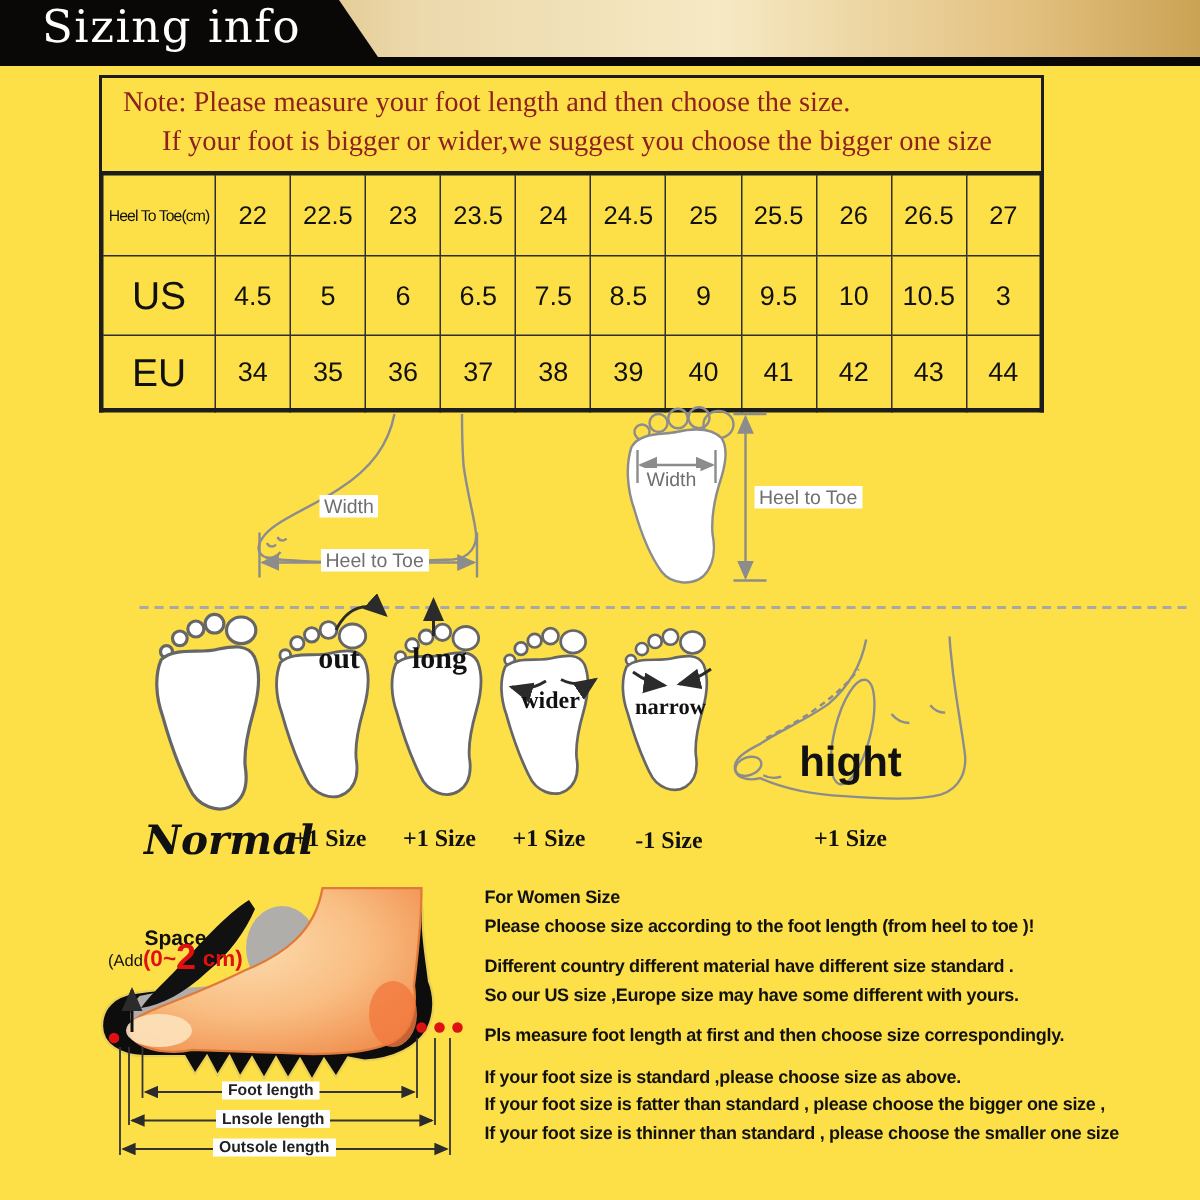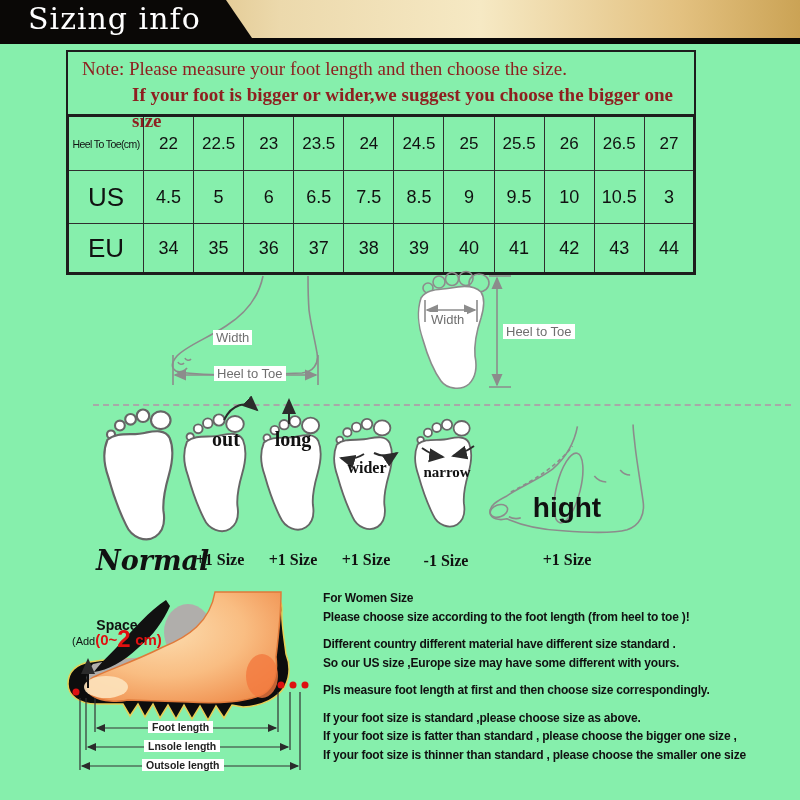--- a/index.html
+++ b/index.html
@@ -1,31 +1,31 @@
 <!DOCTYPE html>
 <html><head>
 <meta charset="utf-8">
 <style>
   html,body{margin:0;padding:0;background:#fff;}
-  #canvas{position:relative;width:800px;height:800px;background:#86efac;overflow:hidden;
+  #canvas{position:relative;width:800px;height:800px;background:#fde047;overflow:hidden;
           font-family:"Liberation Sans",sans-serif;}
   
   .banner{position:absolute;left:0;top:0;width:800px;height:44px;background:#0a0806;}
   .gold{position:absolute;left:0;top:0;width:800px;height:38px;
         background:linear-gradient(90deg,#c79b47 0%,#ecd9ac 35%,#f6e9c4 60%,#e3c180 85%,#cba355 100%);
         clip-path:polygon(226px 0,800px 0,800px 38px,252px 38px);}
   .banner h1{position:absolute;left:28px;top:1px;margin:0;color:#fff;font-weight:normal;
         font-family:"DejaVu Serif","Liberation Serif",serif;font-size:30px;letter-spacing:1px;}
   
   .note-box{position:absolute;left:66px;top:50px;width:626px;height:60px;
         border:2px solid #1d1d1d;border-bottom:none;color:#8e2020;
         font-family:"Liberation Serif",serif;font-size:19px;line-height:26px;padding-top:4px;}
   .note-box p{margin:0;}
   .note-l1{padding-left:14px;}
-  .note-l2{padding-left:64px;font-weight:bold;}
+  .note-l2{padding-left:40px;}
   table.size{position:absolute;left:66px;top:114px;width:630px;border-collapse:collapse;
         table-layout:fixed;border:3px solid #1d1d1d;}
   table.size th,table.size td{border:1.5px solid #2e2e2e;text-align:center;vertical-align:middle;
         font-weight:normal;color:#111;padding:0;}
   table.size tr:nth-child(1){height:55px;}
   table.size tr:nth-child(2){height:53px;}
   table.size tr:nth-child(3){height:50px;}
   th.hcm{font-size:10.5px;letter-spacing:-0.6px;}
   th.big{font-size:26px;}
   td.n1{font-size:17px;}

